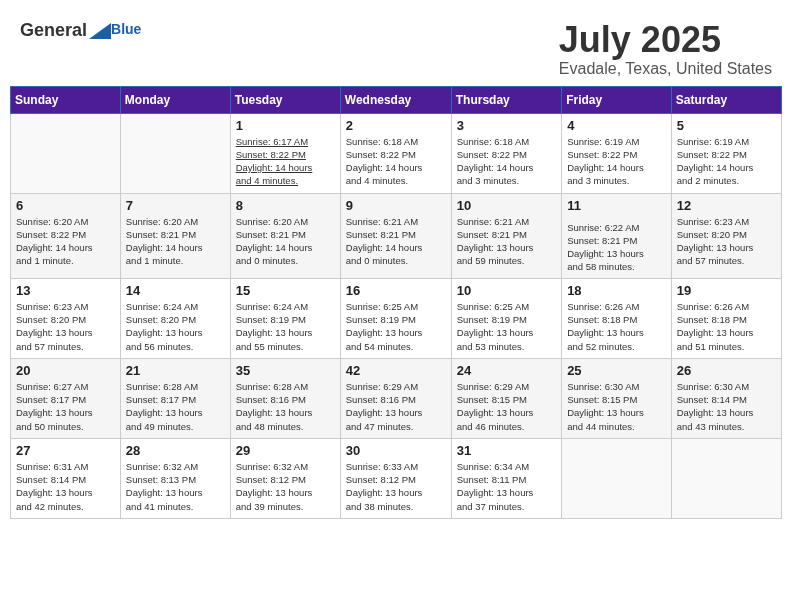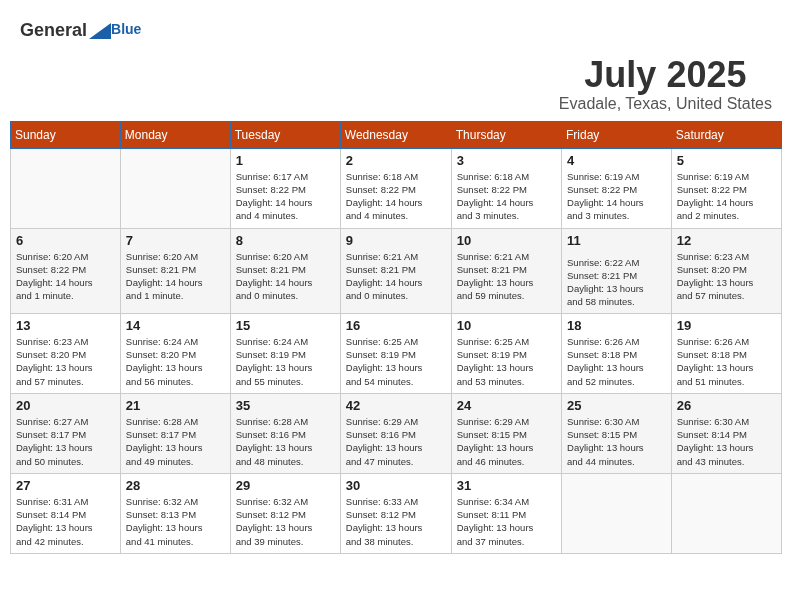--- a/index.html
+++ b/index.html
@@ -35,43 +35,42 @@
       width: 22px;
       height: 16px;
       display: inline-block;
       margin-left: 2px;
     }
     .logo-top-row {
       display: flex;
       align-items: center;
     }
     .title-section {
-      text-align: center;
-      margin-top: 35px;
+      text-align: left;
     }
     .month-title {
       font-size: 36px;
       font-weight: bold;
       color: #333;
       line-height: 1.1;
     }
     .location-title {
       font-size: 16px;
       color: #555;
     }
     .calendar {
       width: 100%;
       border-collapse: collapse;
       border: 1px solid #ccc;
     }
     .calendar th {
-      background-color: #c2410c;
+      background-color: #4c1d95;
       color: #fff;
       font-size: 12px;
-      font-weight: normal;
+      font-weight: bold;
       padding: 6px 4px;
       text-align: left;
       border: 1px solid #2a6db5;
     }
     .calendar td {
       vertical-align: top;
       padding: 4px 5px;
       border: 1px solid #ccc;
       font-size: 10px;
       color: #333;
@@ -129,21 +128,21 @@
         <th>Friday</th>
         <th>Saturday</th>
       </tr>
   </thead>
   <tbody id="calendar-body">
   <tr>
         <td class="empty-cell"></td>
         <td class="empty-cell"></td>
         <td>
           <div class="day-number">1</div>
-          <div class="day-detail" style="white-space: pre-line;">Sunrise: 6:17 AM
+          <div class="day-detail" style="white-space: pre-line; text-decoration: underline;">Sunrise: 6:17 AM
 Sunset: 8:22 PM
 Daylight: 14 hours
 and 4 minutes.</div>
         </td>
         <td>
           <div class="day-number">2</div>
           <div class="day-detail" style="white-space: pre-line;">Sunrise: 6:18 AM
 Sunset: 8:22 PM
 Daylight: 14 hours
 and 4 minutes.</div>

